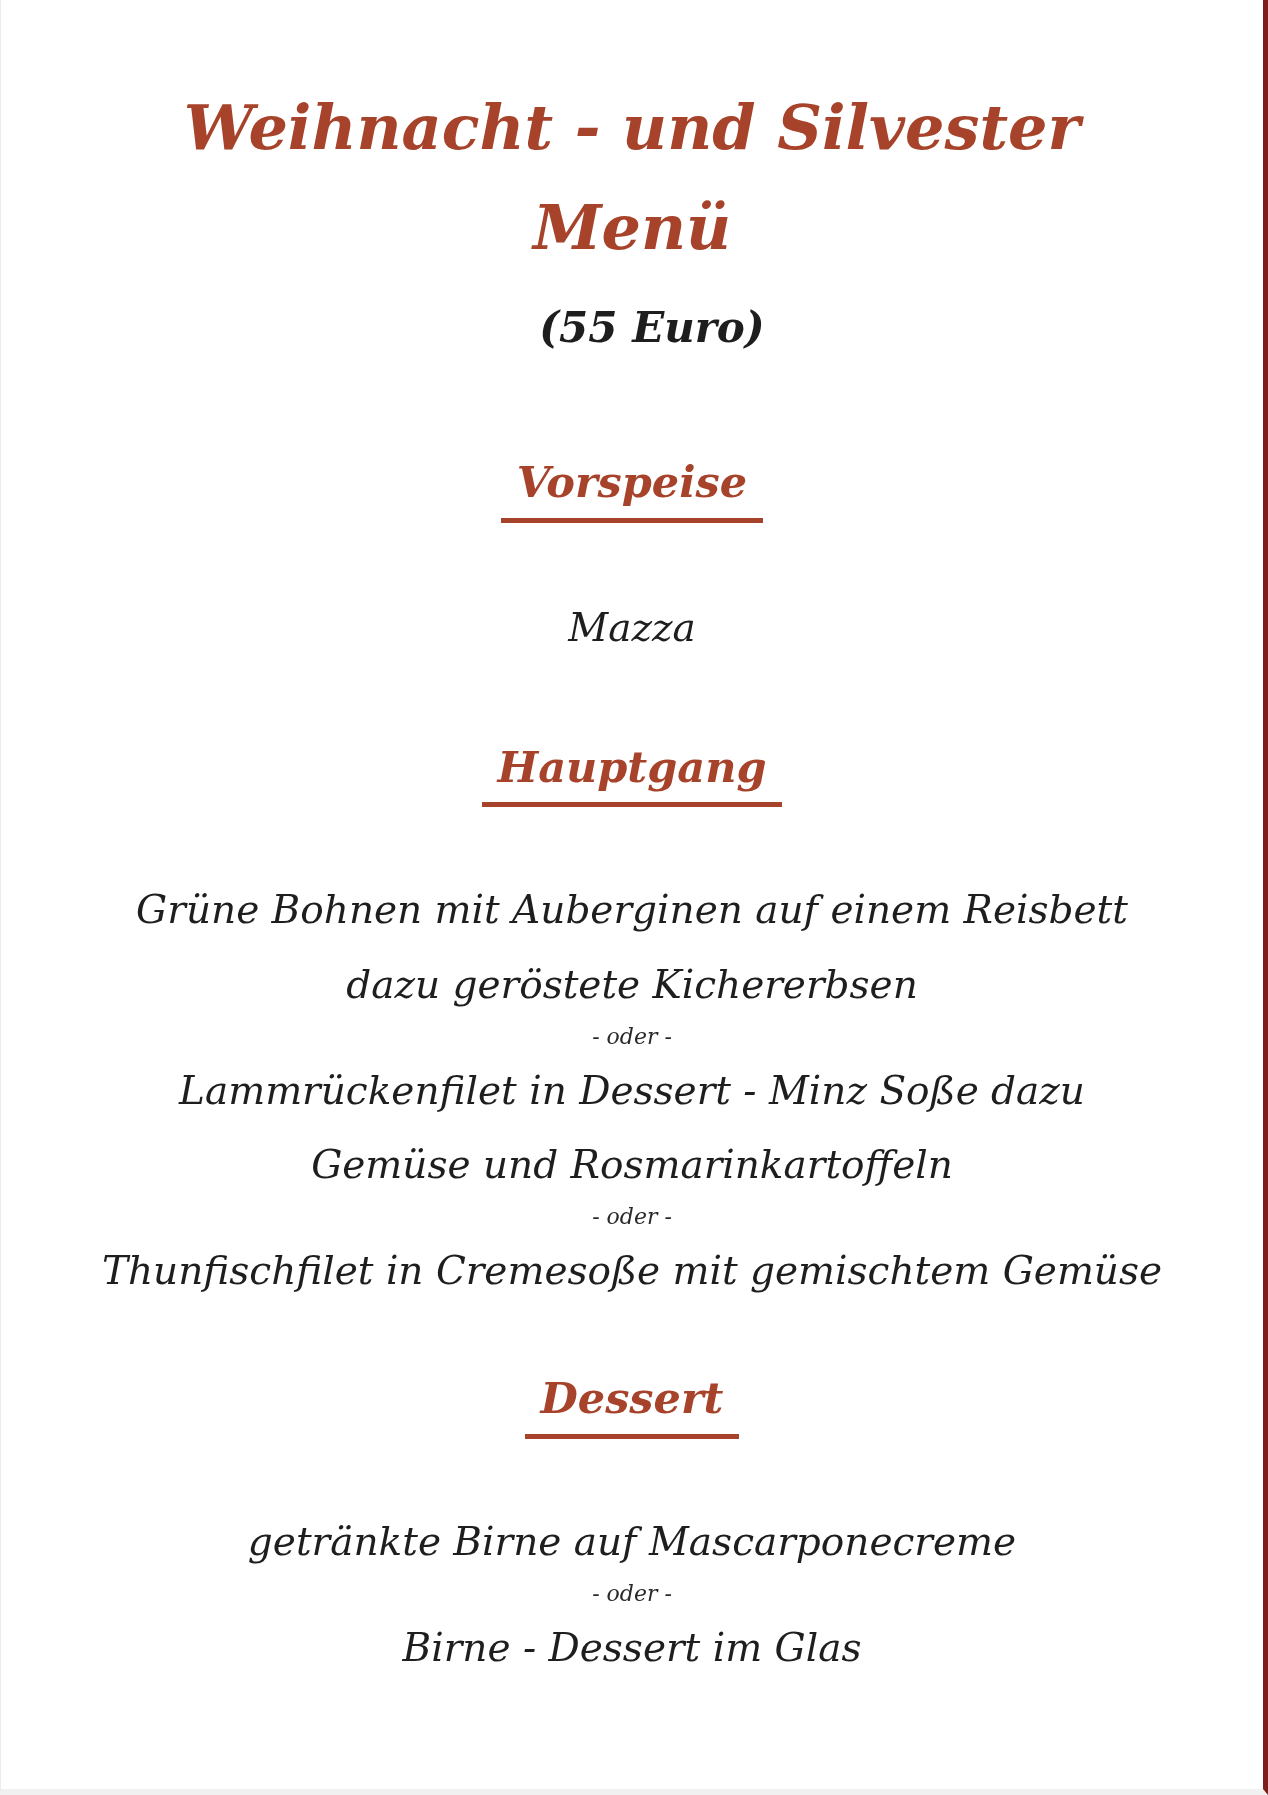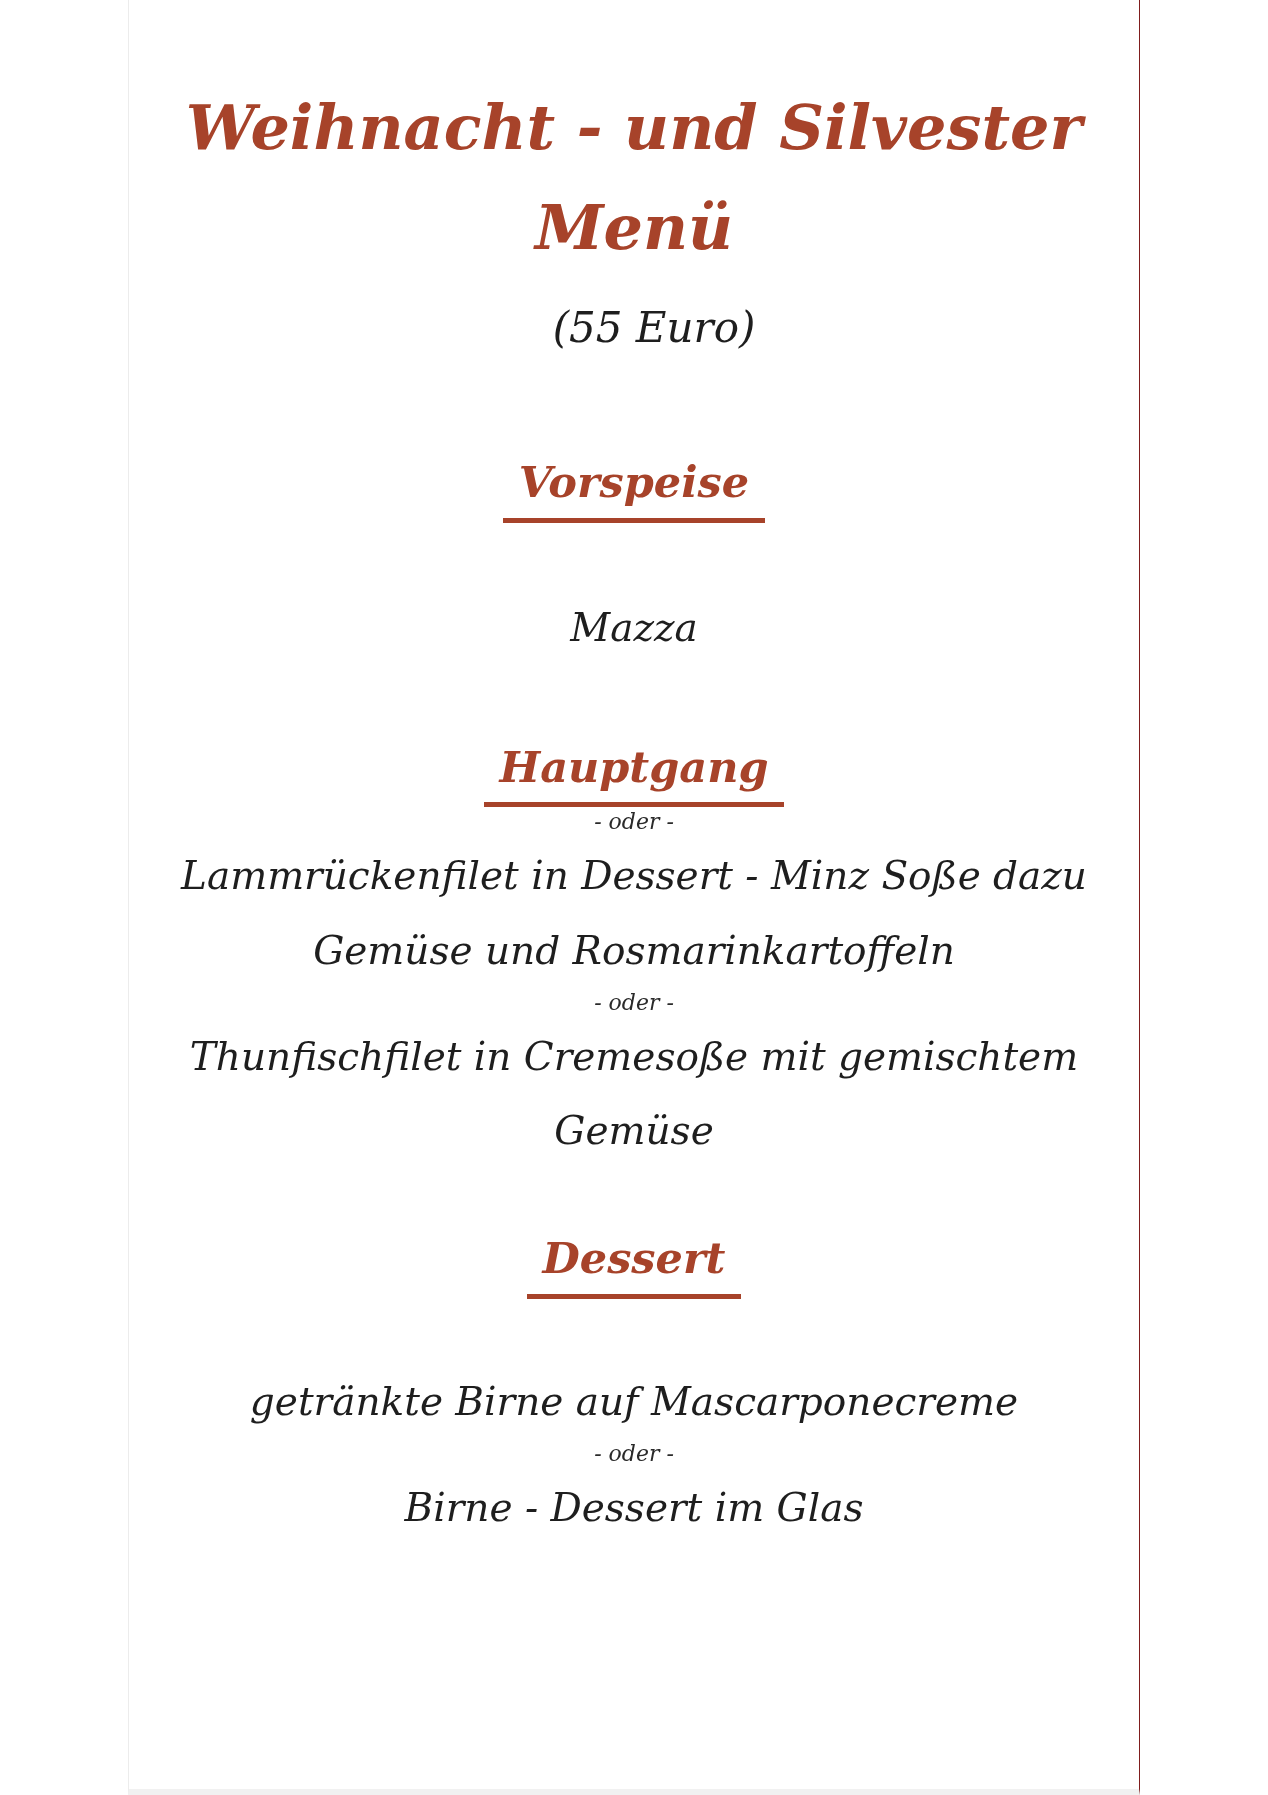--- a/index.html
+++ b/index.html
@@ -2,47 +2,47 @@
 <html lang="de"><head>
 <meta charset="utf-8">
 <style>
   html, body {
     margin: 0;
     padding: 0;
     background: #ffffff;
   }
   .page {
     position: relative;
-    width: 1012px;
+    width: 1268px;
     height: 1795px;
     margin: 0 auto;
     background: #ffffff;
     border-left: 1px solid #ececec;
-    border-right: 1px solid #7f1d1d;
+    border-right: 5px solid #7f1d1d;
     border-bottom: 6px solid #f1f1f1;
     box-sizing: border-box;
     overflow: hidden;
     text-align: center;
     font-family: "DejaVu Serif", "Liberation Serif", serif;
     font-style: italic;
     color: #1e1e1e;
   }
   .title {
     margin: 0;
     padding-top: 78px;
     font-weight: 600;
     font-size: 62px;
     line-height: 1.62;
     color: #a7432a;
   }
   .title .title-line { display: block; }
   .price {
     margin-top: 24px;
     font-size: 42px;
-    font-weight: 400;
+    font-weight: 700;
     margin-left: 40px;
   }
   .section-heading {
     margin: 0;
     font-weight: 700;
     text-align: center;
   }
   .section-heading .heading-text {
     display: inline-block;
     font-size: 43px;
@@ -88,20 +88,24 @@
     <div class="dish dish-mazza">
       <span class="dish-line">Mazza</span>
     </div>
   </section>
 
   <section>
     <h2 class="section-heading heading-hauptgang">
       <span class="heading-text">Hauptgang</span>
     </h2>
 
+    <div class="dish dish-first">
+      <span class="dish-line">Grüne Bohnen mit Auberginen auf einem Reisbett</span>
+      <span class="dish-line">dazu geröstete Kichererbsen</span>
+    </div>
 
     <div class="separator">- oder -</div>
 
     <div class="dish">
       <span class="dish-line">Lammrückenfilet in Dessert - Minz Soße dazu</span>
       <span class="dish-line">Gemüse und Rosmarinkartoffeln</span>
     </div>
 
     <div class="separator">- oder -</div>
 

